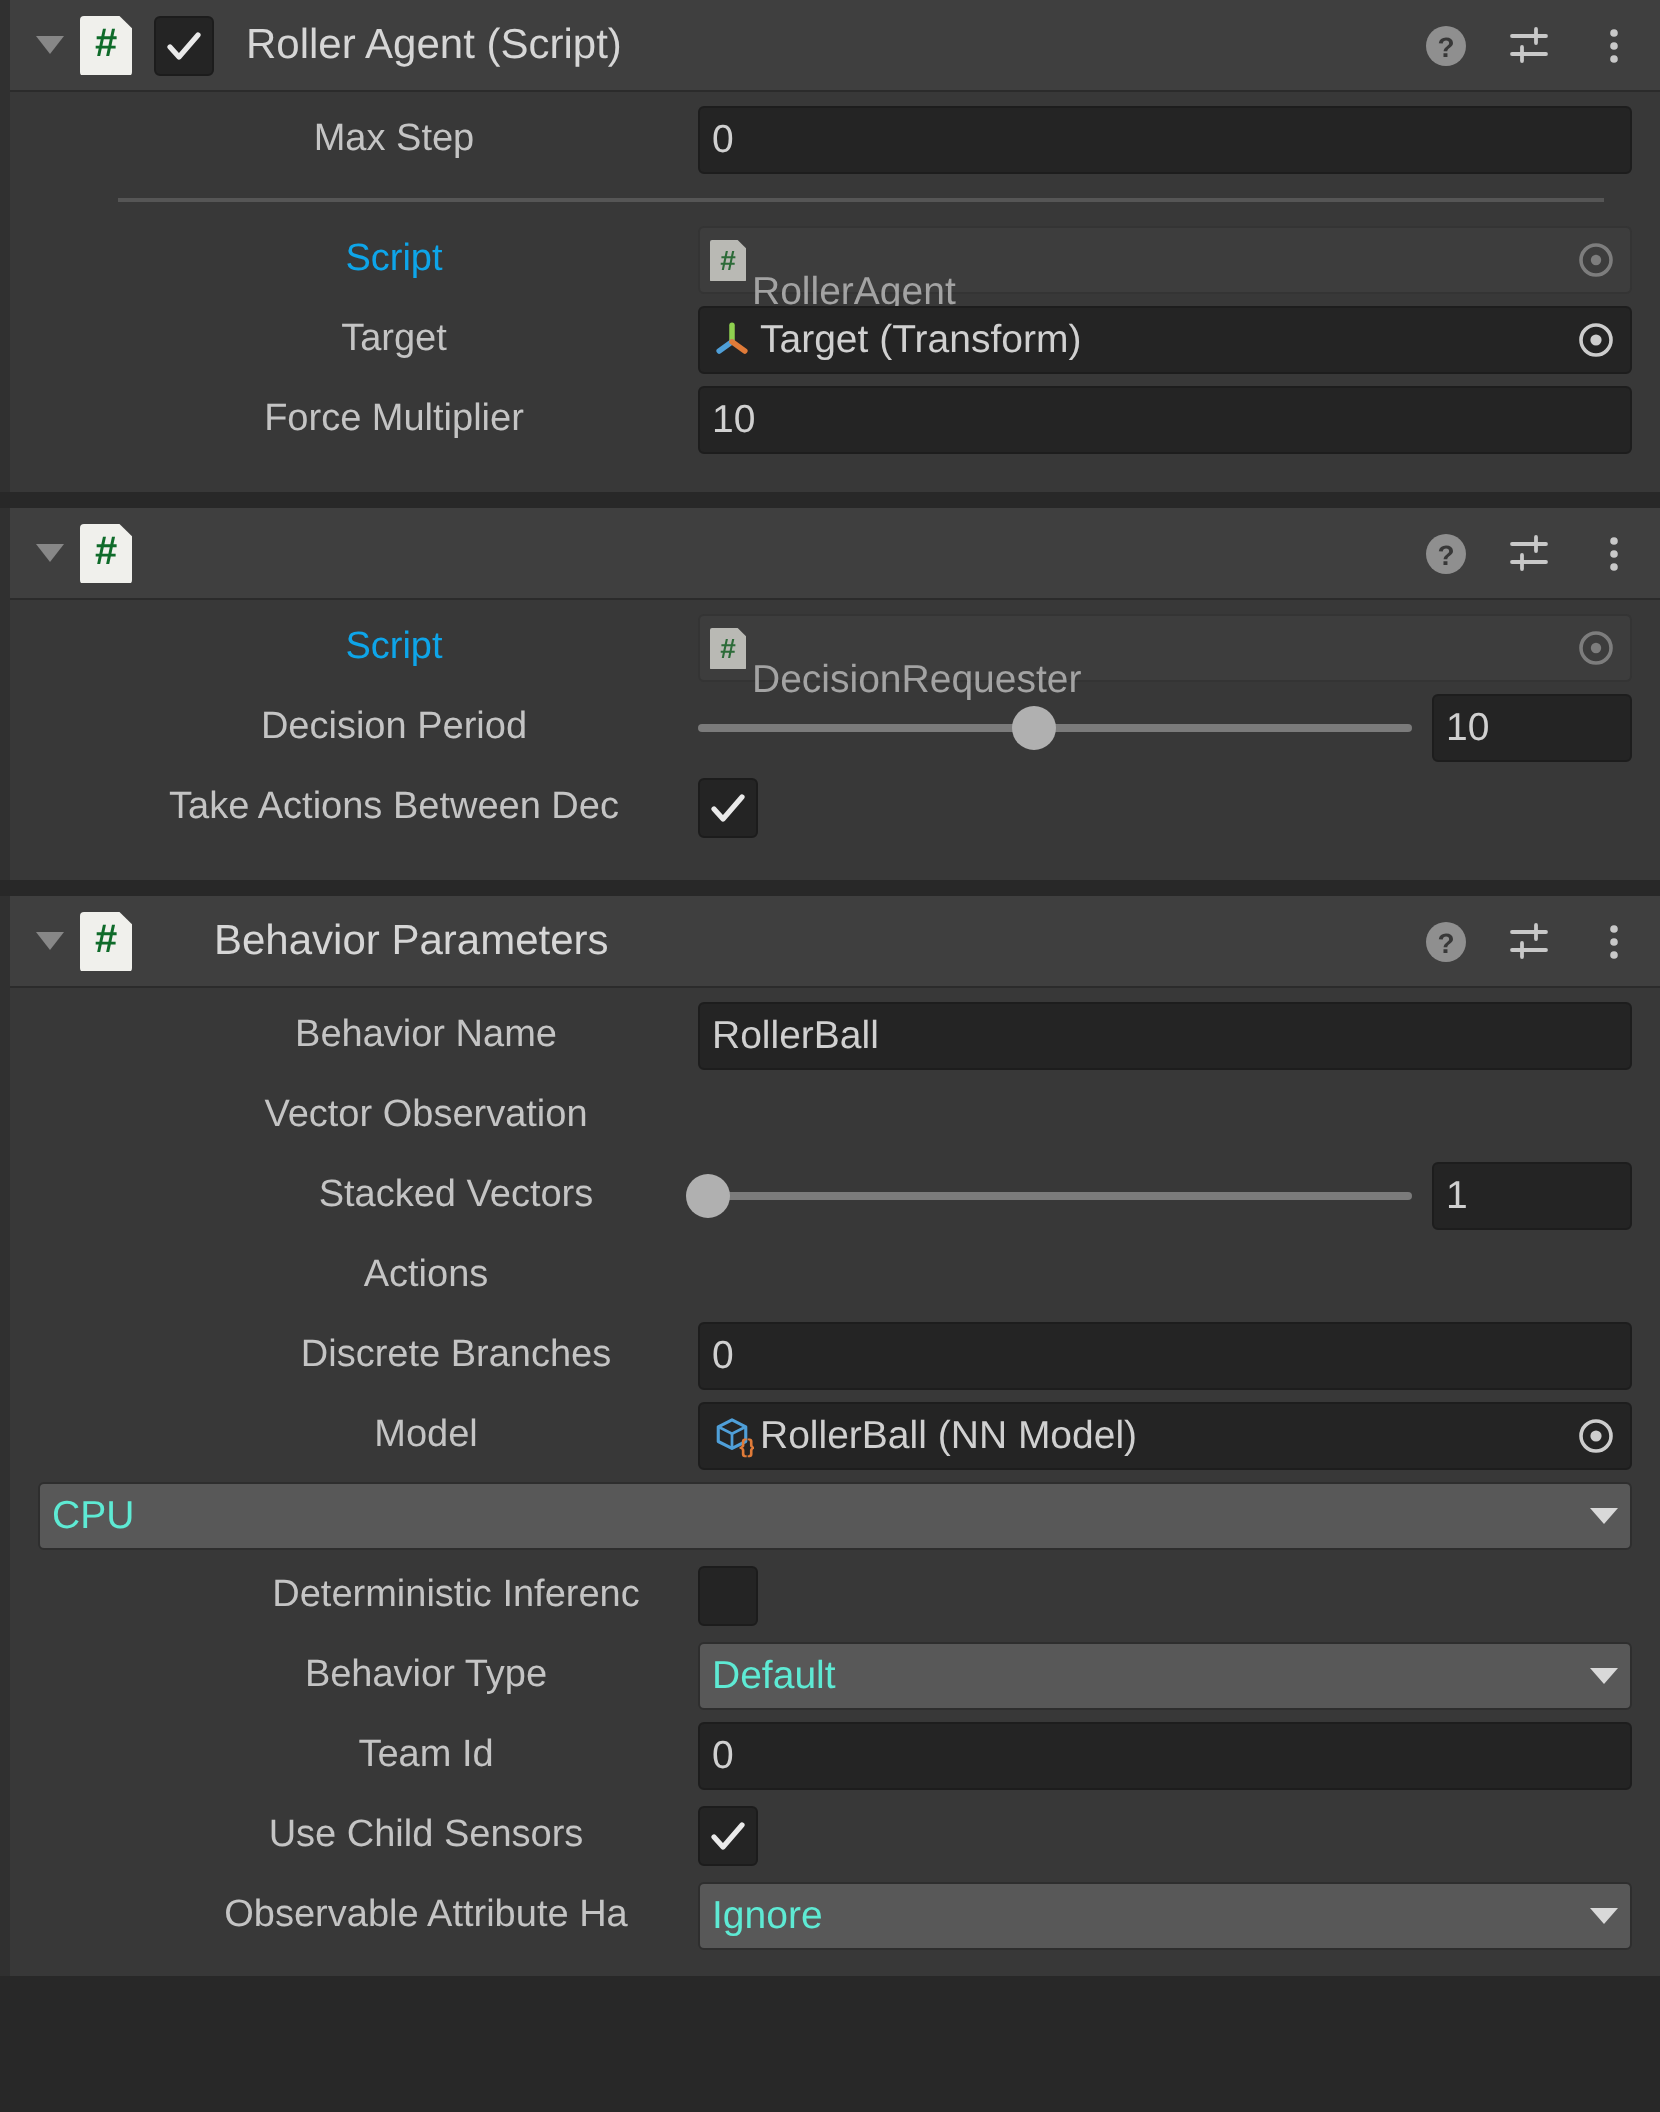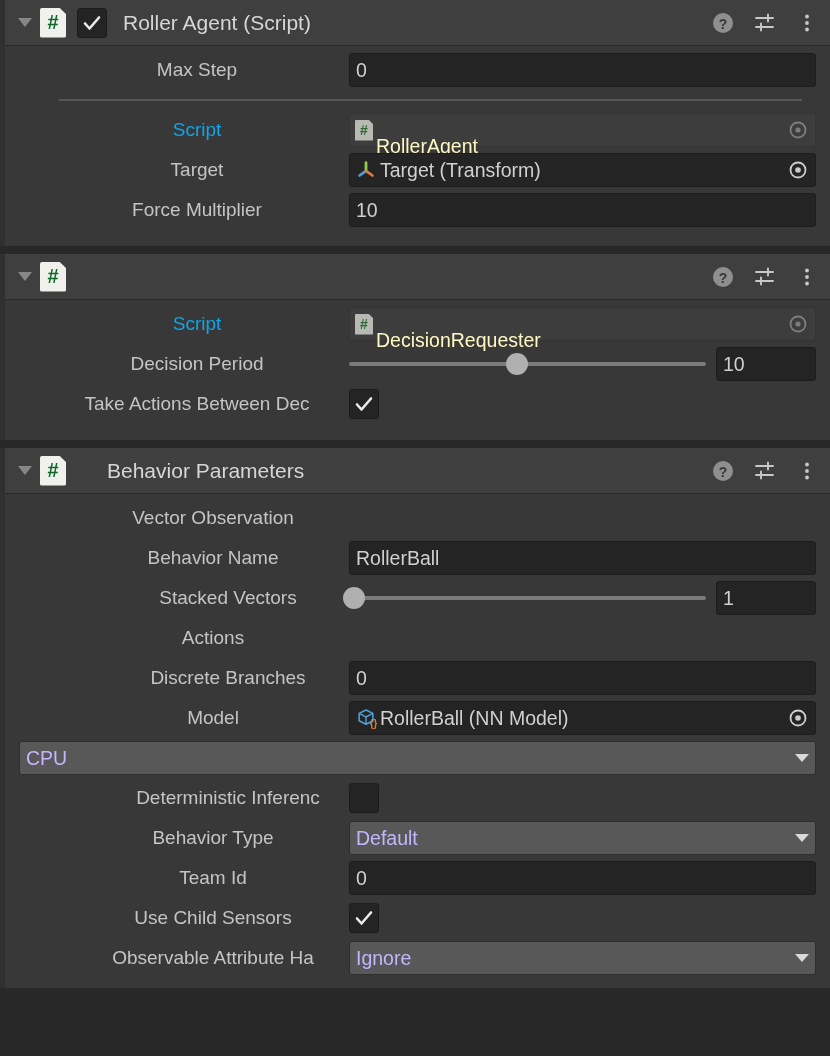--- a/index.html
+++ b/index.html
@@ -94,21 +94,21 @@
   
   .objfield{
     flex:1 1 auto;height:34px;background:#242424;
     border:1px solid #1d1d1d;border-radius:3px;
     display:flex;align-items:center;
     box-sizing:border-box;min-width:0;position:relative;
     padding-left:5px;
   }
   .objfield.disabled{background:#3d3d3d;border-color:#343434;}
   .objfield .oname{font-size:19.5px;color:#d0d0d0;white-space:nowrap;overflow:hidden;margin-left:3px;}
-  .objfield.disabled .oname{color:#fef9c3;margin-top:33px;}
+  .objfield.disabled .oname{color:#a3a3a3;margin-top:33px;}
   .picker{
     width:34px;height:32px;flex:0 0 auto;margin-left:auto;
     display:flex;align-items:center;justify-content:center;cursor:pointer;
   }
   .picker svg{display:block;}
 
   
   .mini-cs{
     width:18px;height:21px;flex:0 0 auto;
     background:#b9b9b4;border-radius:1px;
@@ -118,21 +118,21 @@
   .mini-cs span{font-size:14px;font-weight:bold;color:#2c6b38;line-height:1;}
   .mini-transform{width:22px;height:22px;flex:0 0 auto;}
   .mini-nn{width:22px;height:22px;flex:0 0 auto;}
 
   
   .dropdown{
     flex:1 1 auto;height:34px;background:#585858;
     border:1px solid #2e2e2e;border-radius:3px;
     display:flex;align-items:center;
     padding:0 6px;box-sizing:border-box;
-    font-size:19.5px;color:#c4b5fd;min-width:0;cursor:pointer;
+    font-size:19.5px;color:#5eead4;min-width:0;cursor:pointer;
   }
   .dropdown .cap{overflow:hidden;white-space:nowrap;}
   .dropdown .arrow{
     margin-left:auto;width:0;height:0;
     border-left:7px solid transparent;border-right:7px solid transparent;
     border-top:8px solid #d9d9d9;
   }
 
   
   .checkbox{
@@ -385,31 +385,31 @@
               <circle cx="12" cy="12" r="1.9"></circle>
               <circle cx="12" cy="18.5" r="1.9"></circle>
             </svg>
         </div>
       </div>
     </div>
 
     <div class="comp-body">
 
       <div class="row">
+        <div class="label w330 ind1">Behavior Name</div>
+        <div class="ctl">
+          <div class="field">
+            <div class="txt">RollerBall</div>
+          </div>
+        </div>
+      </div>
+
+      <div class="row">
         <div class="label w330 ind1">Vector Observation</div>
         <div class="ctl"></div>
-      </div>
-
-      <div class="row">
-        <div class="label w330 ind1">Behavior Name</div>
-        <div class="ctl">
-          <div class="field">
-            <div class="txt">RollerBall</div>
-          </div>
-        </div>
       </div>
 
 
       <div class="row">
         <div class="label w330 ind2">Stacked Vectors</div>
         <div class="ctl">
           <div class="sliderwrap">
             <div class="slider">
               <div class="track"></div>
               <div class="knob" style="left:1.5%"></div>

